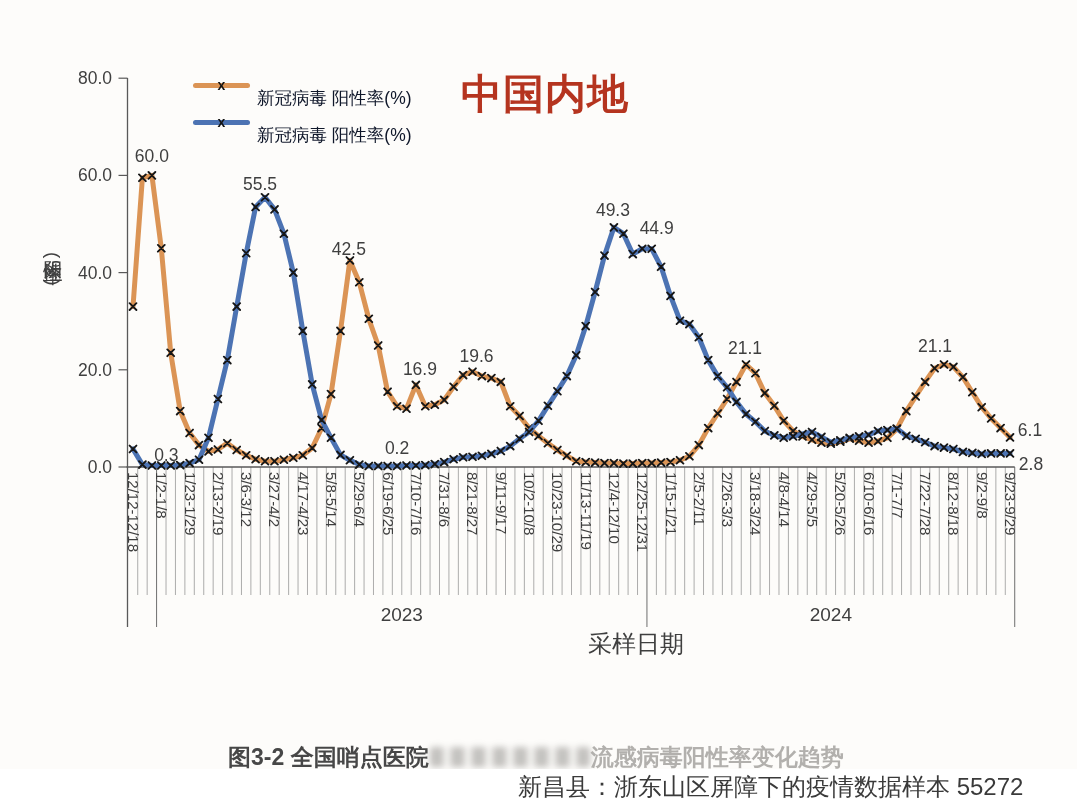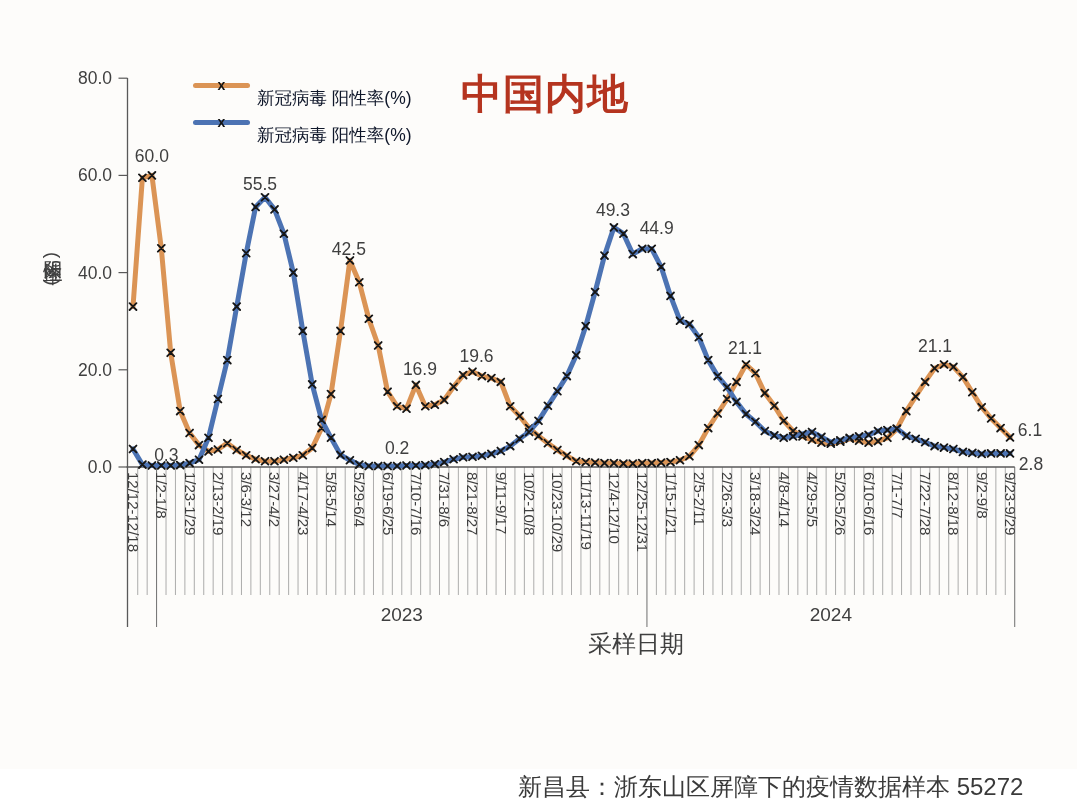--- a/index.html
+++ b/index.html
@@ -204,18 +204,21 @@
     <div class="legend-item">
       <span class="swatch" style="background: rgb(76, 115, 179);">
           <span class="xm">x</span>
         </span>
       <span class="legend-label">新冠病毒 阳性率(%)</span>
     </div>
   </div>
 
   <div class="y-title">阳性率(%)</div>
 
+  <div class="caption">
+    <span class="cap-dark">图3-2 全国哨点医院</span><span class="smudge"></span><span class="cap-faint">流感病毒阳性率变化趋势</span>
+  </div>
 
   <div class="watermark-bar">
     <div class="watermark-text">新昌县：浙东山区屏障下的疫情数据样本  55272</div>
   </div>
 
 </div>
 
 </body></html>

